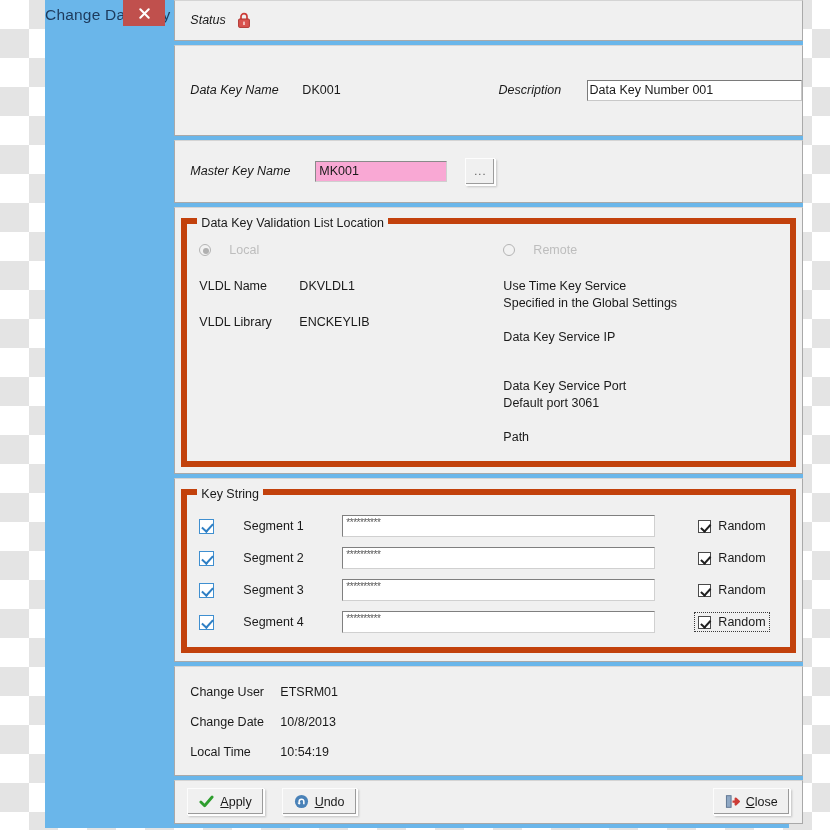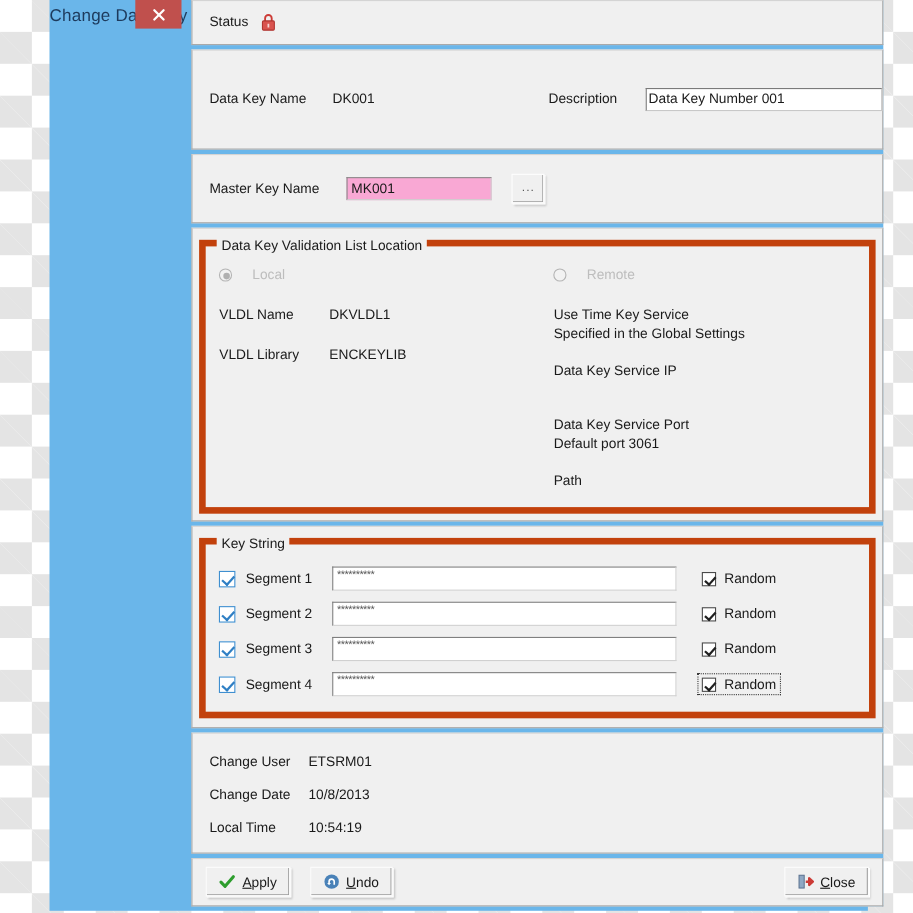--- a/index.html
+++ b/index.html
@@ -75,20 +75,21 @@
   #status-panel {
     height: 43px;
     display: flex;
     align-items: center;
     padding-left: 15px;
     gap: 10px;
   }
   .lbl {
     font-size: 12.5px;
     color: #1a1a1a;
+    font-style: italic;
   }
   .lock-icon { width: 16px; height: 17px; display:block; }
 
   
   #datakey-panel {
     height: 97px;
     display: flex;
     align-items: center;
     padding-left: 15px;
   }
@@ -191,20 +192,21 @@
     padding: 10px 6px 8px 6px;
   }
   #keystring-group { height: 164px; }
   #keystring-body { padding: 14px 0 0 0; }
 
   .seg-row {
     display: flex; align-items: center;
     height: 27px;
     margin-top: 5px;
     padding-left: 12px;
+    gap: 20px;
   }
   .seg-row:first-child { margin-top: 4px; }
   .cb-blue {
     width: 15px; height: 15px;
     border: 1px solid #3f8fd0;
     background: #ffffff;
     position: relative;
     flex: 0 0 auto;
     cursor: pointer;
   }

